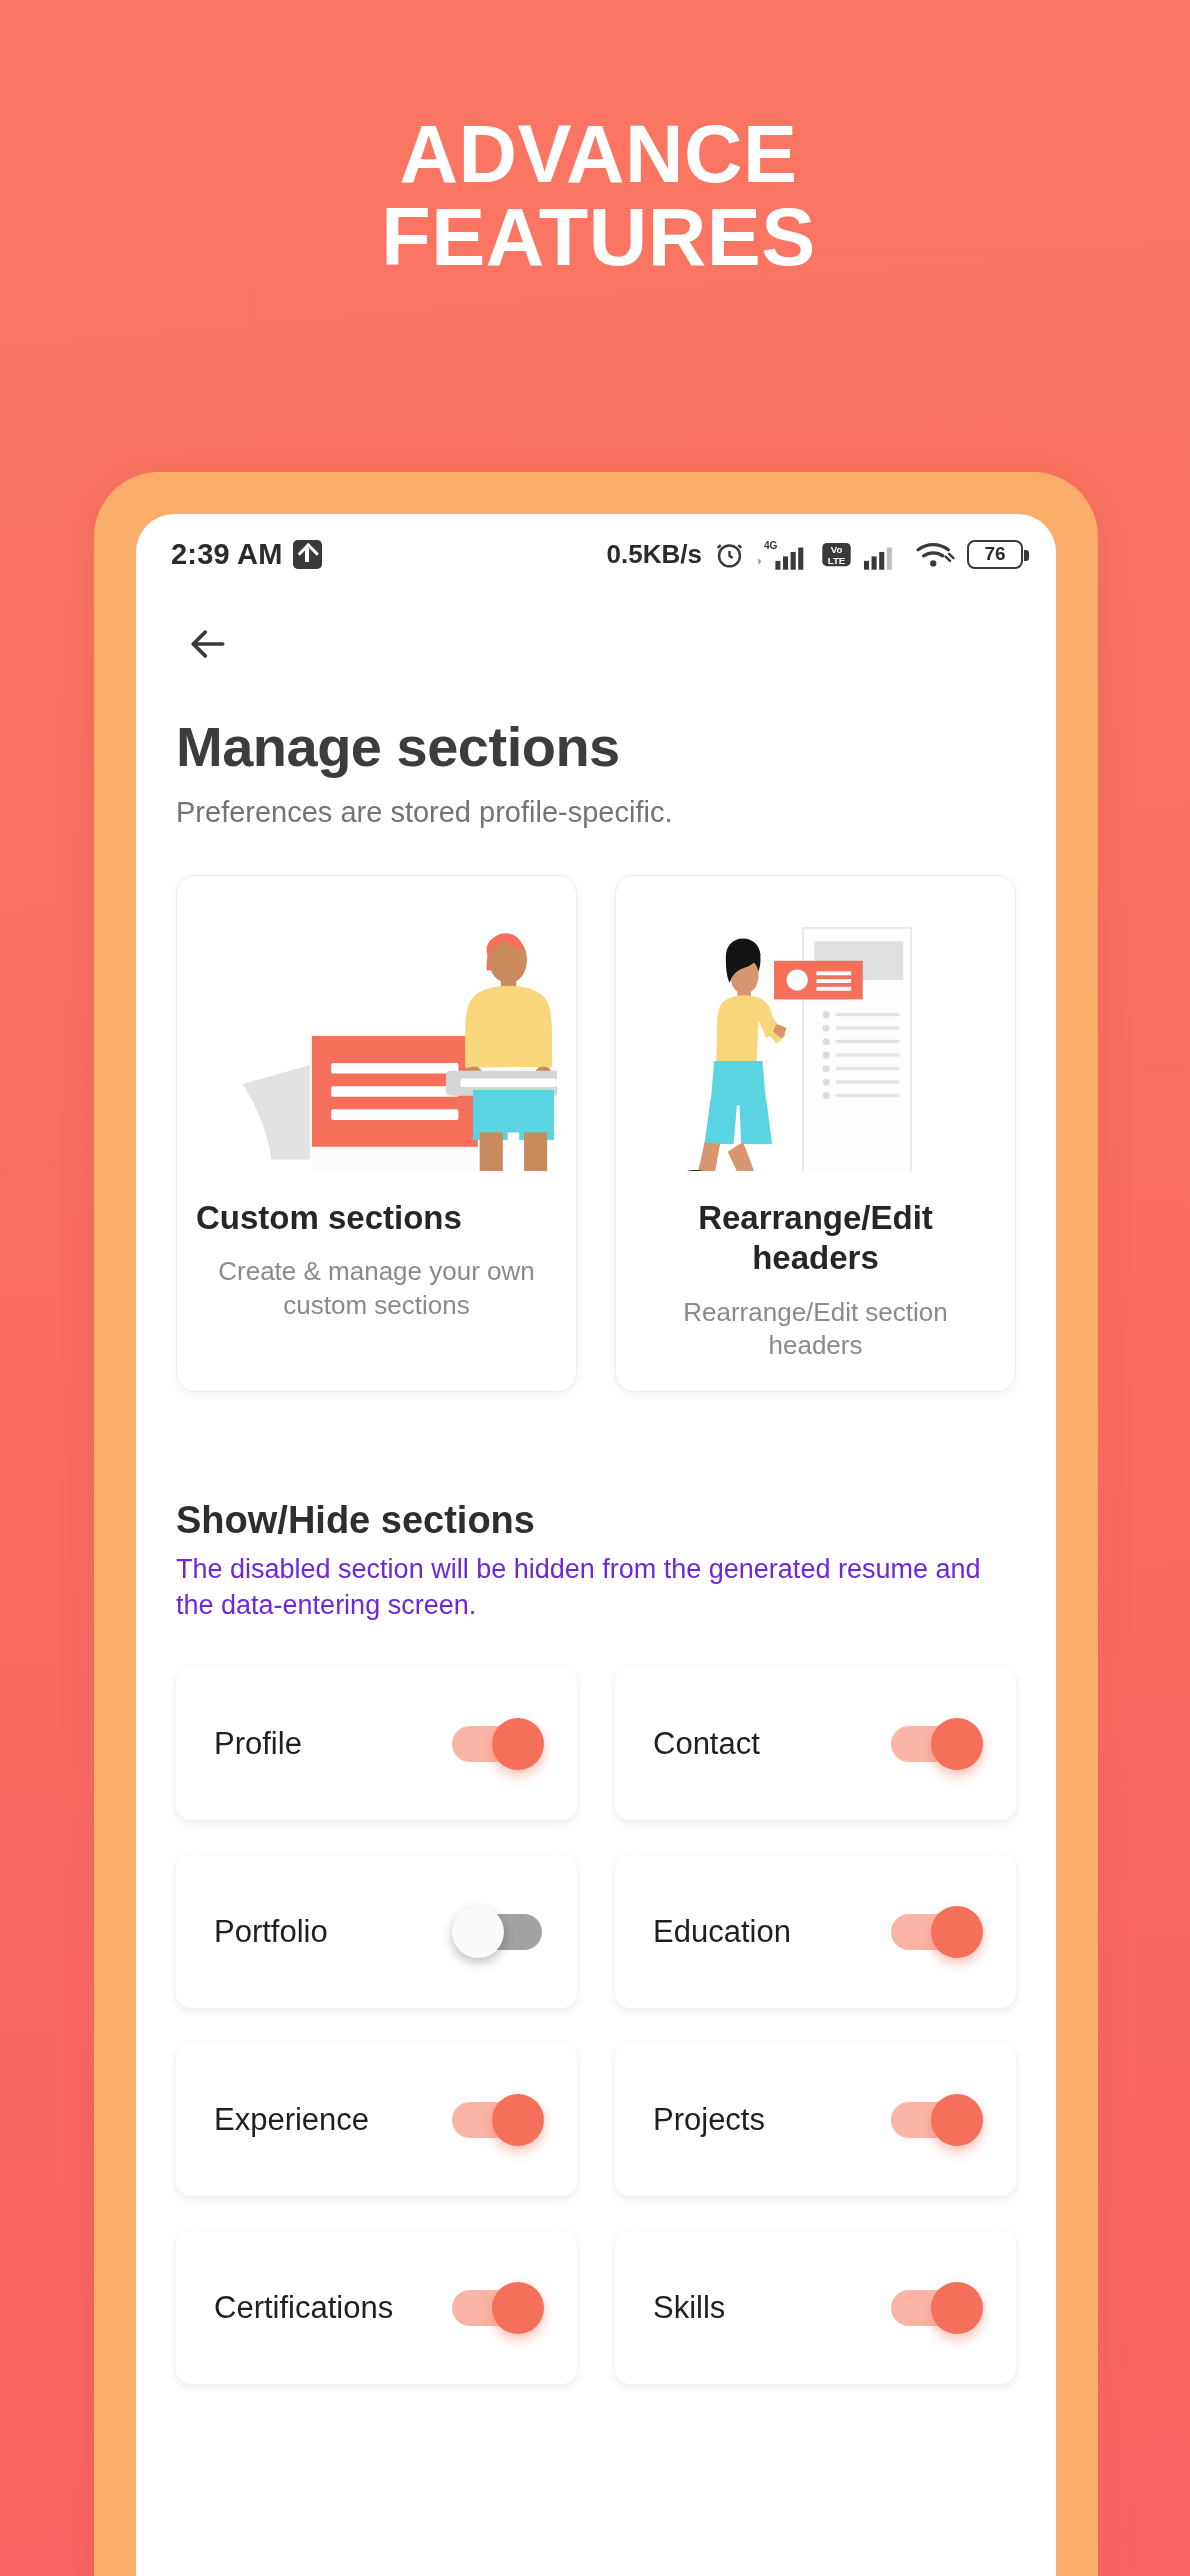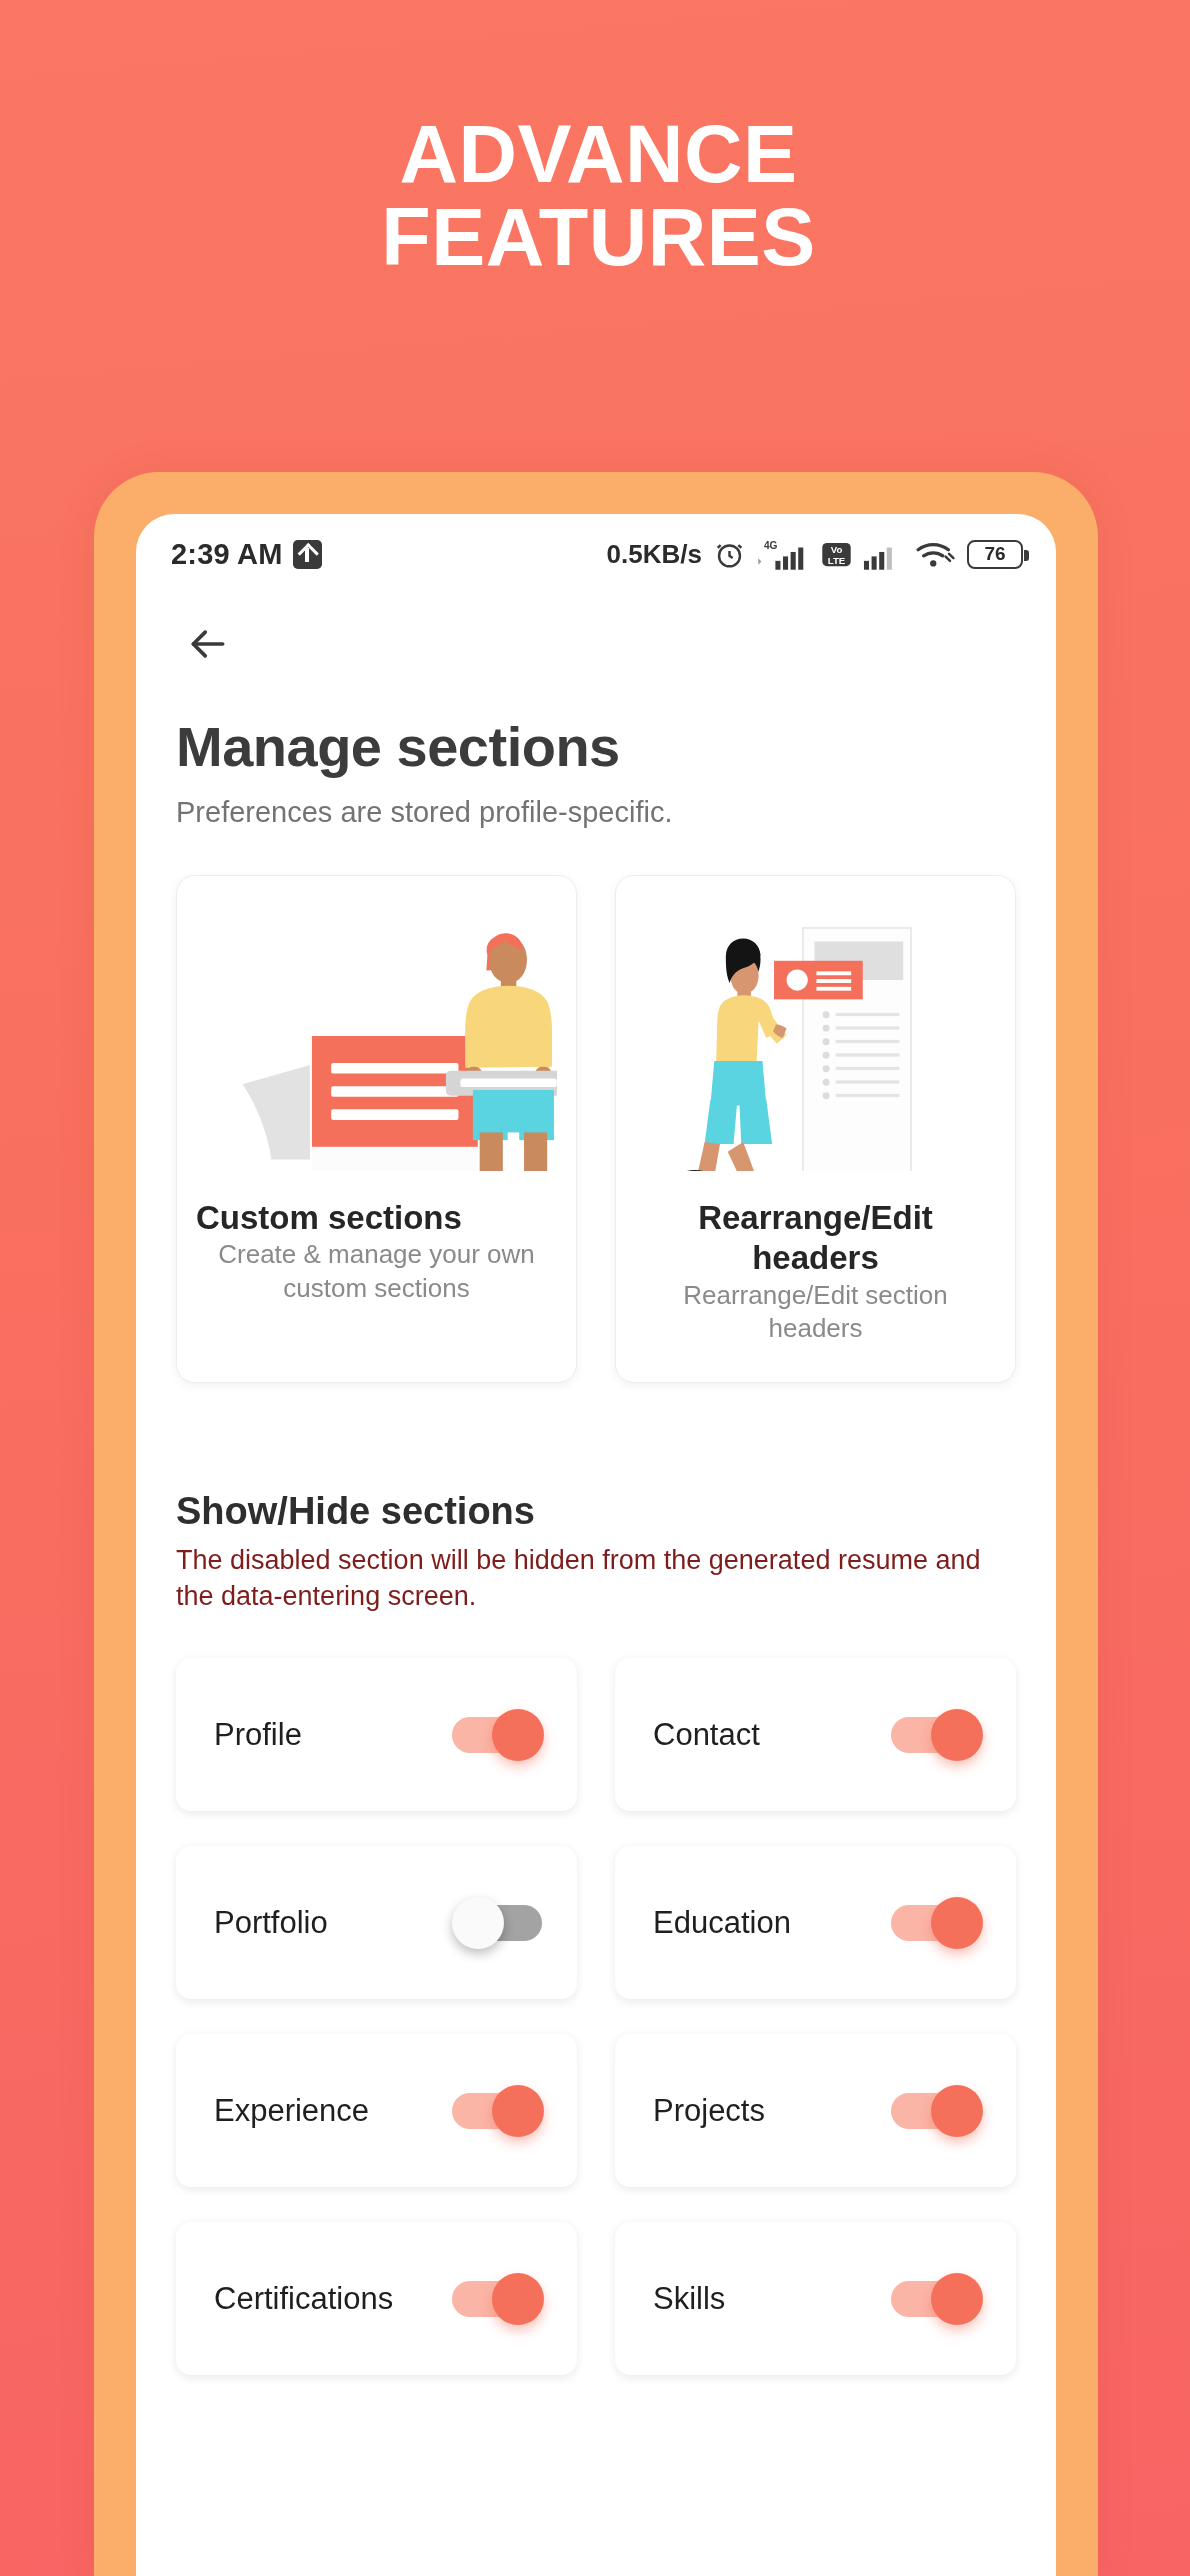--- a/index.html
+++ b/index.html
@@ -112,30 +112,30 @@
     display: flex; flex-direction: column; align-items: flex-start;
     min-height: 508px;
   }
   .feature-art { height: 270px; width: 100%; }
   .feature-title {
     font-size: 33px; font-weight: 700; color: #262626;
     text-align: center; margin-top: 27px; line-height: 1.22;
   }
   .feature-desc {
     font-size: 26px; color: #8A8A8A; text-align: center;
-    line-height: 1.28;
+    margin-top: 17px; line-height: 1.28;
   }
 
   
   .sh-head {
     font-size: 38px; font-weight: 700; color: #2E2E2E;
     margin-top: 107px;
   }
   .sh-desc {
-    font-size: 27px; color: #7f1d1d; margin-top: 9.6px; line-height: 1.33;
+    font-size: 27px; color: #6d28d9; margin-top: 9.6px; line-height: 1.33;
   }
   .toggle-grid {
     display: grid; grid-template-columns: 1fr 1fr;
     gap: 35px 38px; margin-top: 44px;
   }
   .toggle-card {
     background: #FFFFFF;
     border-radius: 15.3px;
     box-shadow: 0 2.9px 9.6px rgba(0,0,0,0.085);
     height: 153px;

